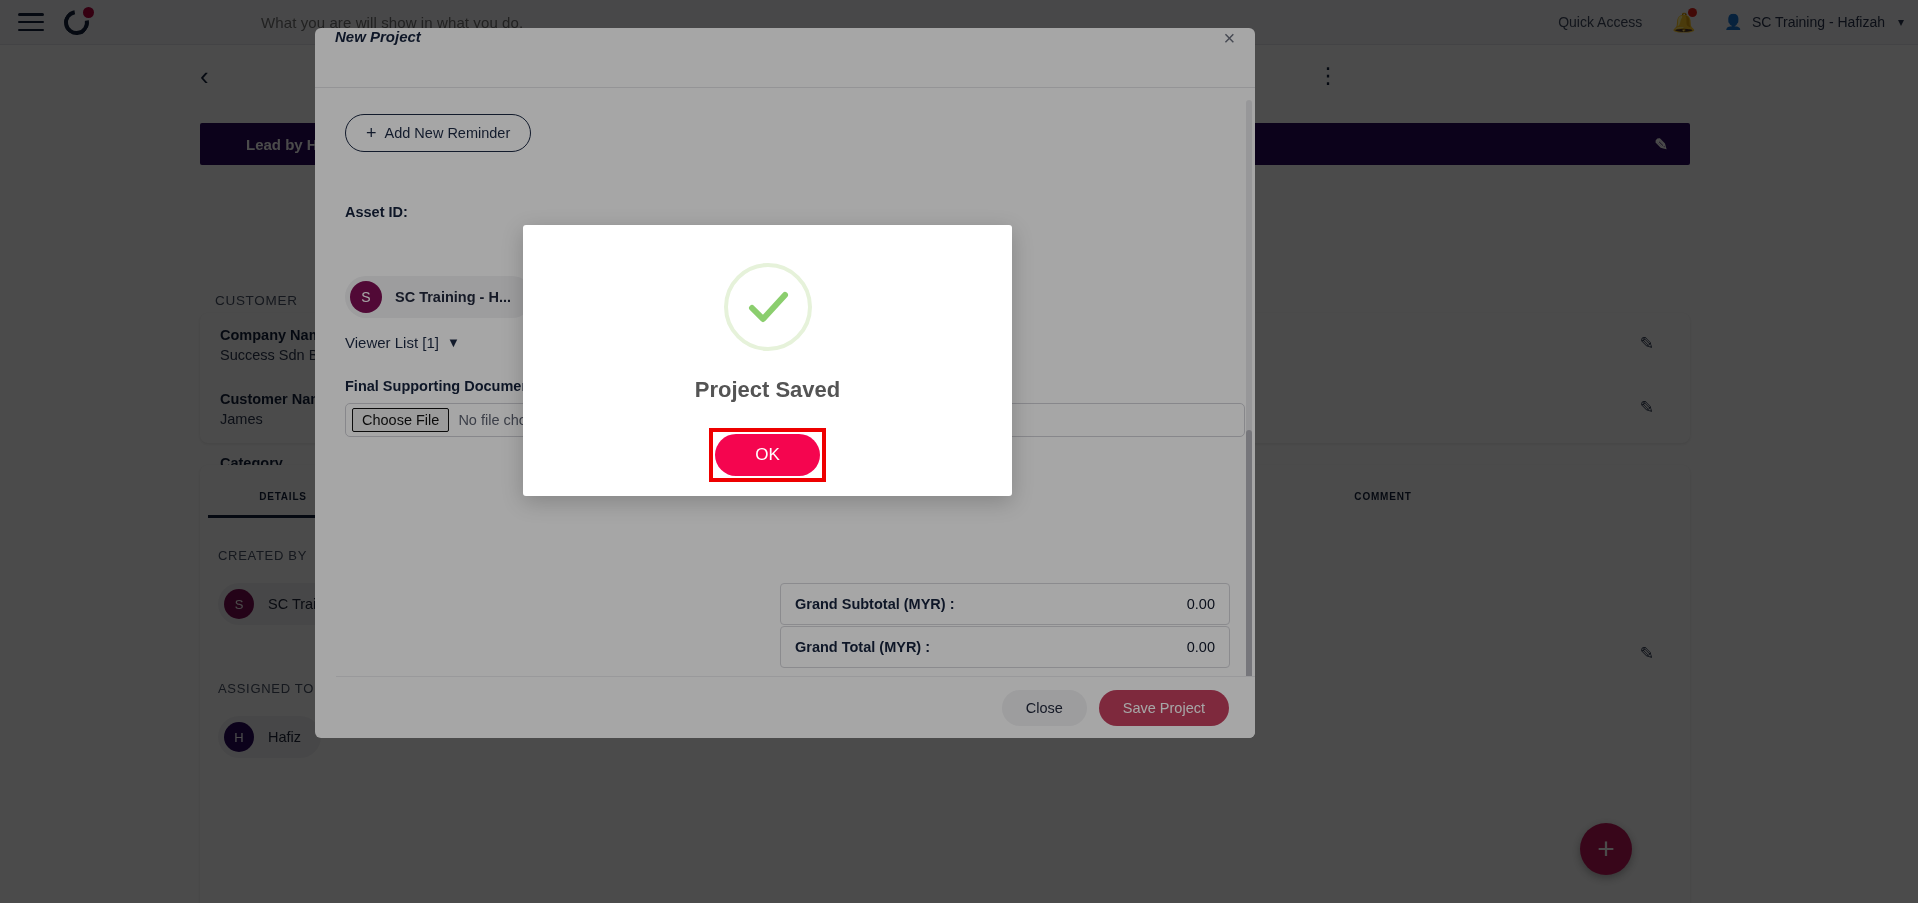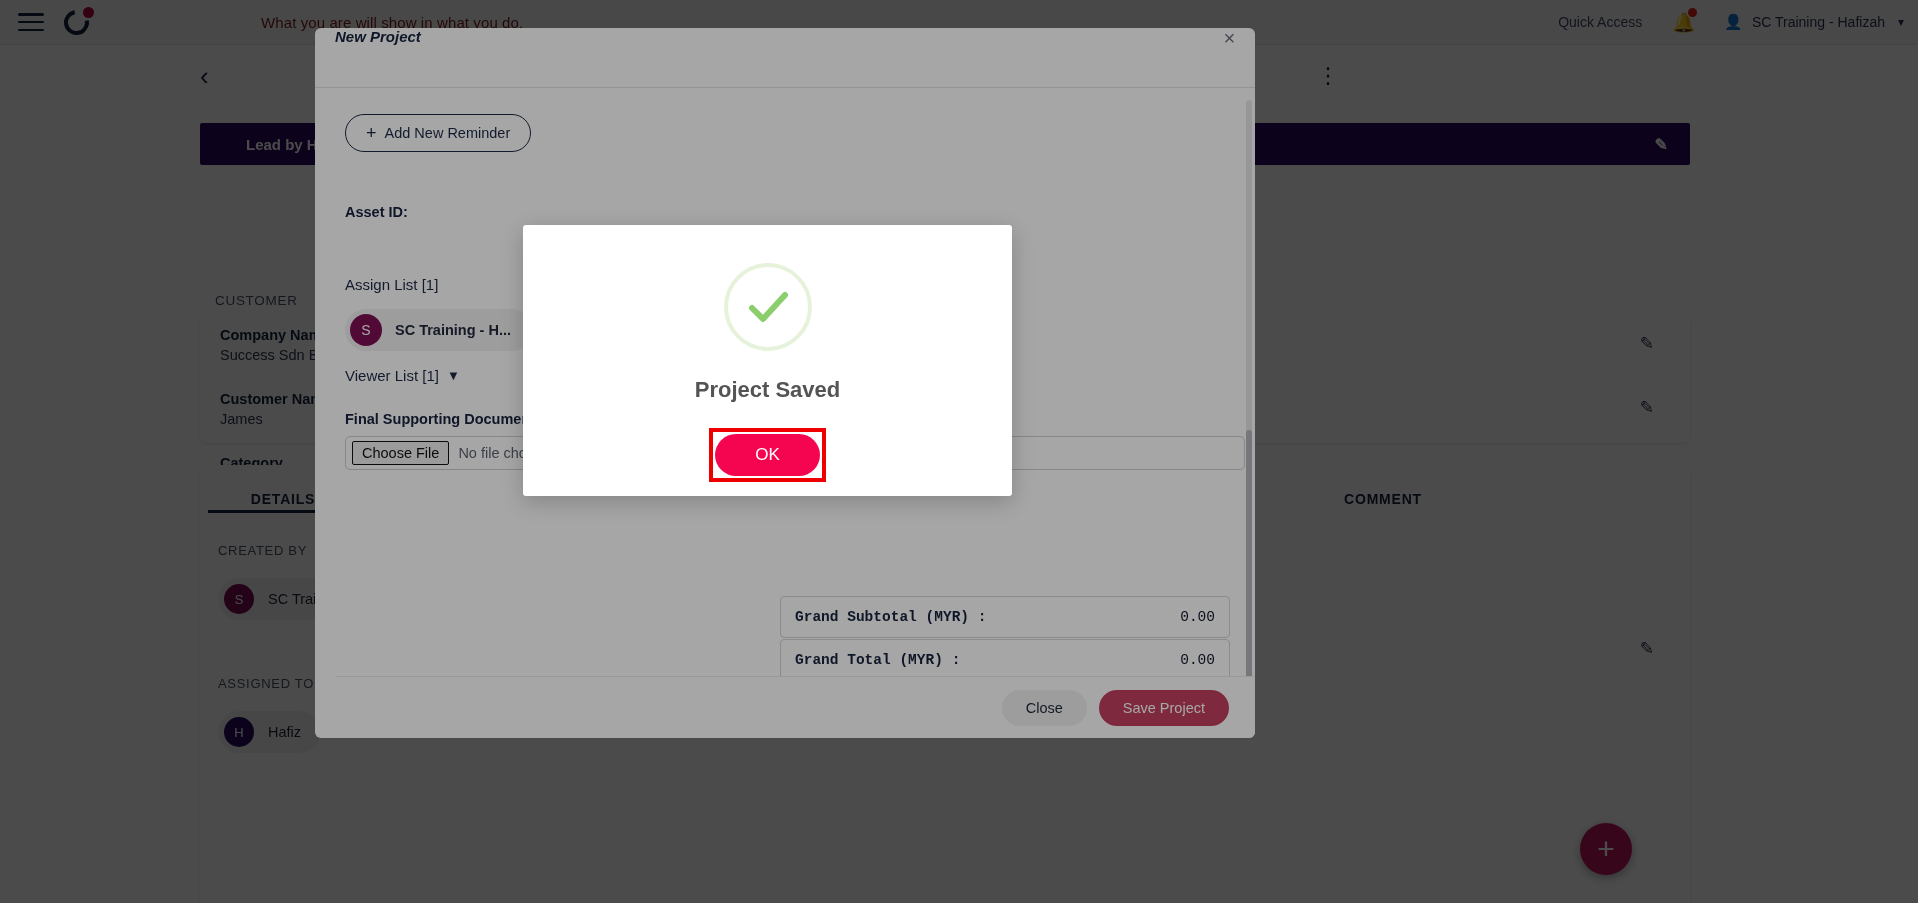--- a/index.html
+++ b/index.html
@@ -27,21 +27,21 @@
   .brand-logo .ring {
     position: absolute; left: 2px; top: 5px; width: 25px; height: 25px;
     border: 4px solid #15233c; border-radius: 50%;
     border-top-color: transparent; transform: rotate(35deg);
   }
   .brand-logo .dot {
     position: absolute; right: 2px; top: 2px; width: 11px; height: 11px;
     background: #b5003c; border-radius: 50%;
   }
   .tagline {
-    margin-left: 165px; font-size: 15px; color: #7f1d1d; letter-spacing: .1px;
+    margin-left: 165px; font-size: 15px; color: #737373; letter-spacing: .1px;
   }
   .topbar-right { margin-left: auto; display: flex; align-items: center; gap: 6px; }
   .quick-access {
     font-size: 14px; color: #3f4a5f; padding: 8px 16px; border-radius: 20px;
     background: transparent; cursor: pointer;
   }
   .bell-wrap { position: relative; width: 40px; height: 40px; display:flex; align-items:center; justify-content:center; cursor:pointer; }
   .bell { font-size: 19px; color: #15233c; line-height: 1; }
   .bell-badge { position: absolute; top: 6px; right: 7px; width: 9px; height: 9px; background: #e2231a; border-radius: 50%; }
   .user-chip {
@@ -80,22 +80,22 @@
   .cust-field .k { font-size: 14.5px; font-weight: bold; color: #16233c; }
   .cust-field .v { font-size: 14.5px; color: #2d3850; margin-top: 4px; }
   .pen { position: absolute; right: 36px; font-size: 17px; color: #1d2a44; }
 
   .tabs-card {
     position: absolute; left: 200px; top: 420px; width: 1490px; height: 455px;
     background: #ffffff; border-radius: 8px; box-shadow: 0 1px 3px rgba(0,0,0,.09);
   }
   .tab-row { display: flex; padding: 16px 0 0 0; }
   .tab {
-    flex: 0 0 auto; text-align: center; font-size: 14px; letter-spacing: .8px;
-    font-weight: bold; color: #16233c; padding: 10px 0 3px 0; cursor: pointer;
+    flex: 0 0 auto; text-align: center; font-size: 10px; letter-spacing: .8px;
+    font-weight: bold; color: #16233c; padding: 10px 0 13px 0; cursor: pointer;
   }
   .tab.active { border-bottom: 3px solid #16233c; }
   .sub-label { font-size: 13px; color: #4b5568; letter-spacing: .7px; }
   .person-chip {
     display: flex; align-items: center; gap: 14px;
     background: #f4f4f6; border-radius: 22px; padding: 6px 20px 6px 6px; width: fit-content;
   }
   .avatar {
     width: 30px; height: 30px; border-radius: 50%; color: #ffffff;
     display: flex; align-items: center; justify-content: center; font-size: 13px;
@@ -333,21 +333,20 @@
           <span class="plus">+</span>
           <span>Add New Reminder</span>
         </button>
       </div>
 
       <div style="padding-left:14px; margin-top:52px;">
         <div class="fld-label">Asset ID:</div>
       </div>
 
       <div style="padding-left:14px; margin-top:56px;">
-        <div class="fld-label norm">Assign List [1]</div>
 
         <div style="display:flex; align-items:center; gap:14px; margin-top:16px;">
           <div class="assign-chip">
             <div class="avatar magenta">S</div>
             <div class="nm">SC Training - H...</div>
           </div>
           <div class="add-person">
             <svg width="18" height="18" viewBox="0 0 24 24" fill="none" stroke="#2c3a57" stroke-width="2" stroke-linecap="round" stroke-linejoin="round">
               <path d="M15 19v-2a4 4 0 0 0-4-4H6a4 4 0 0 0-4 4v2"></path>
               <circle cx="8.5" cy="7" r="4"></circle>
@@ -365,21 +364,21 @@
 
       <div style="padding-left:14px; margin-top:26px;">
         <div class="fld-label">Final Supporting Documents:</div>
         <div class="file-box" style="margin-top:9px;">
           <button class="choose-file">Choose File</button>
           <span class="no-file">No file chosen</span>
         </div>
       </div>
 
 
-      <div style="position:absolute; left:465px; top:508px;font-family:Liberation Mono, monospace;">
+      <div style="position:absolute; left:465px; top:495px;">
         <div class="total-row">
           <span class="k">Grand Subtotal (MYR) :</span>
           <span class="v">0.00</span>
         </div>
         <div class="total-row" style="margin-top:1px;">
           <span class="k">Grand Total (MYR) :</span>
           <span class="v">0.00</span>
         </div>
       </div>
 

